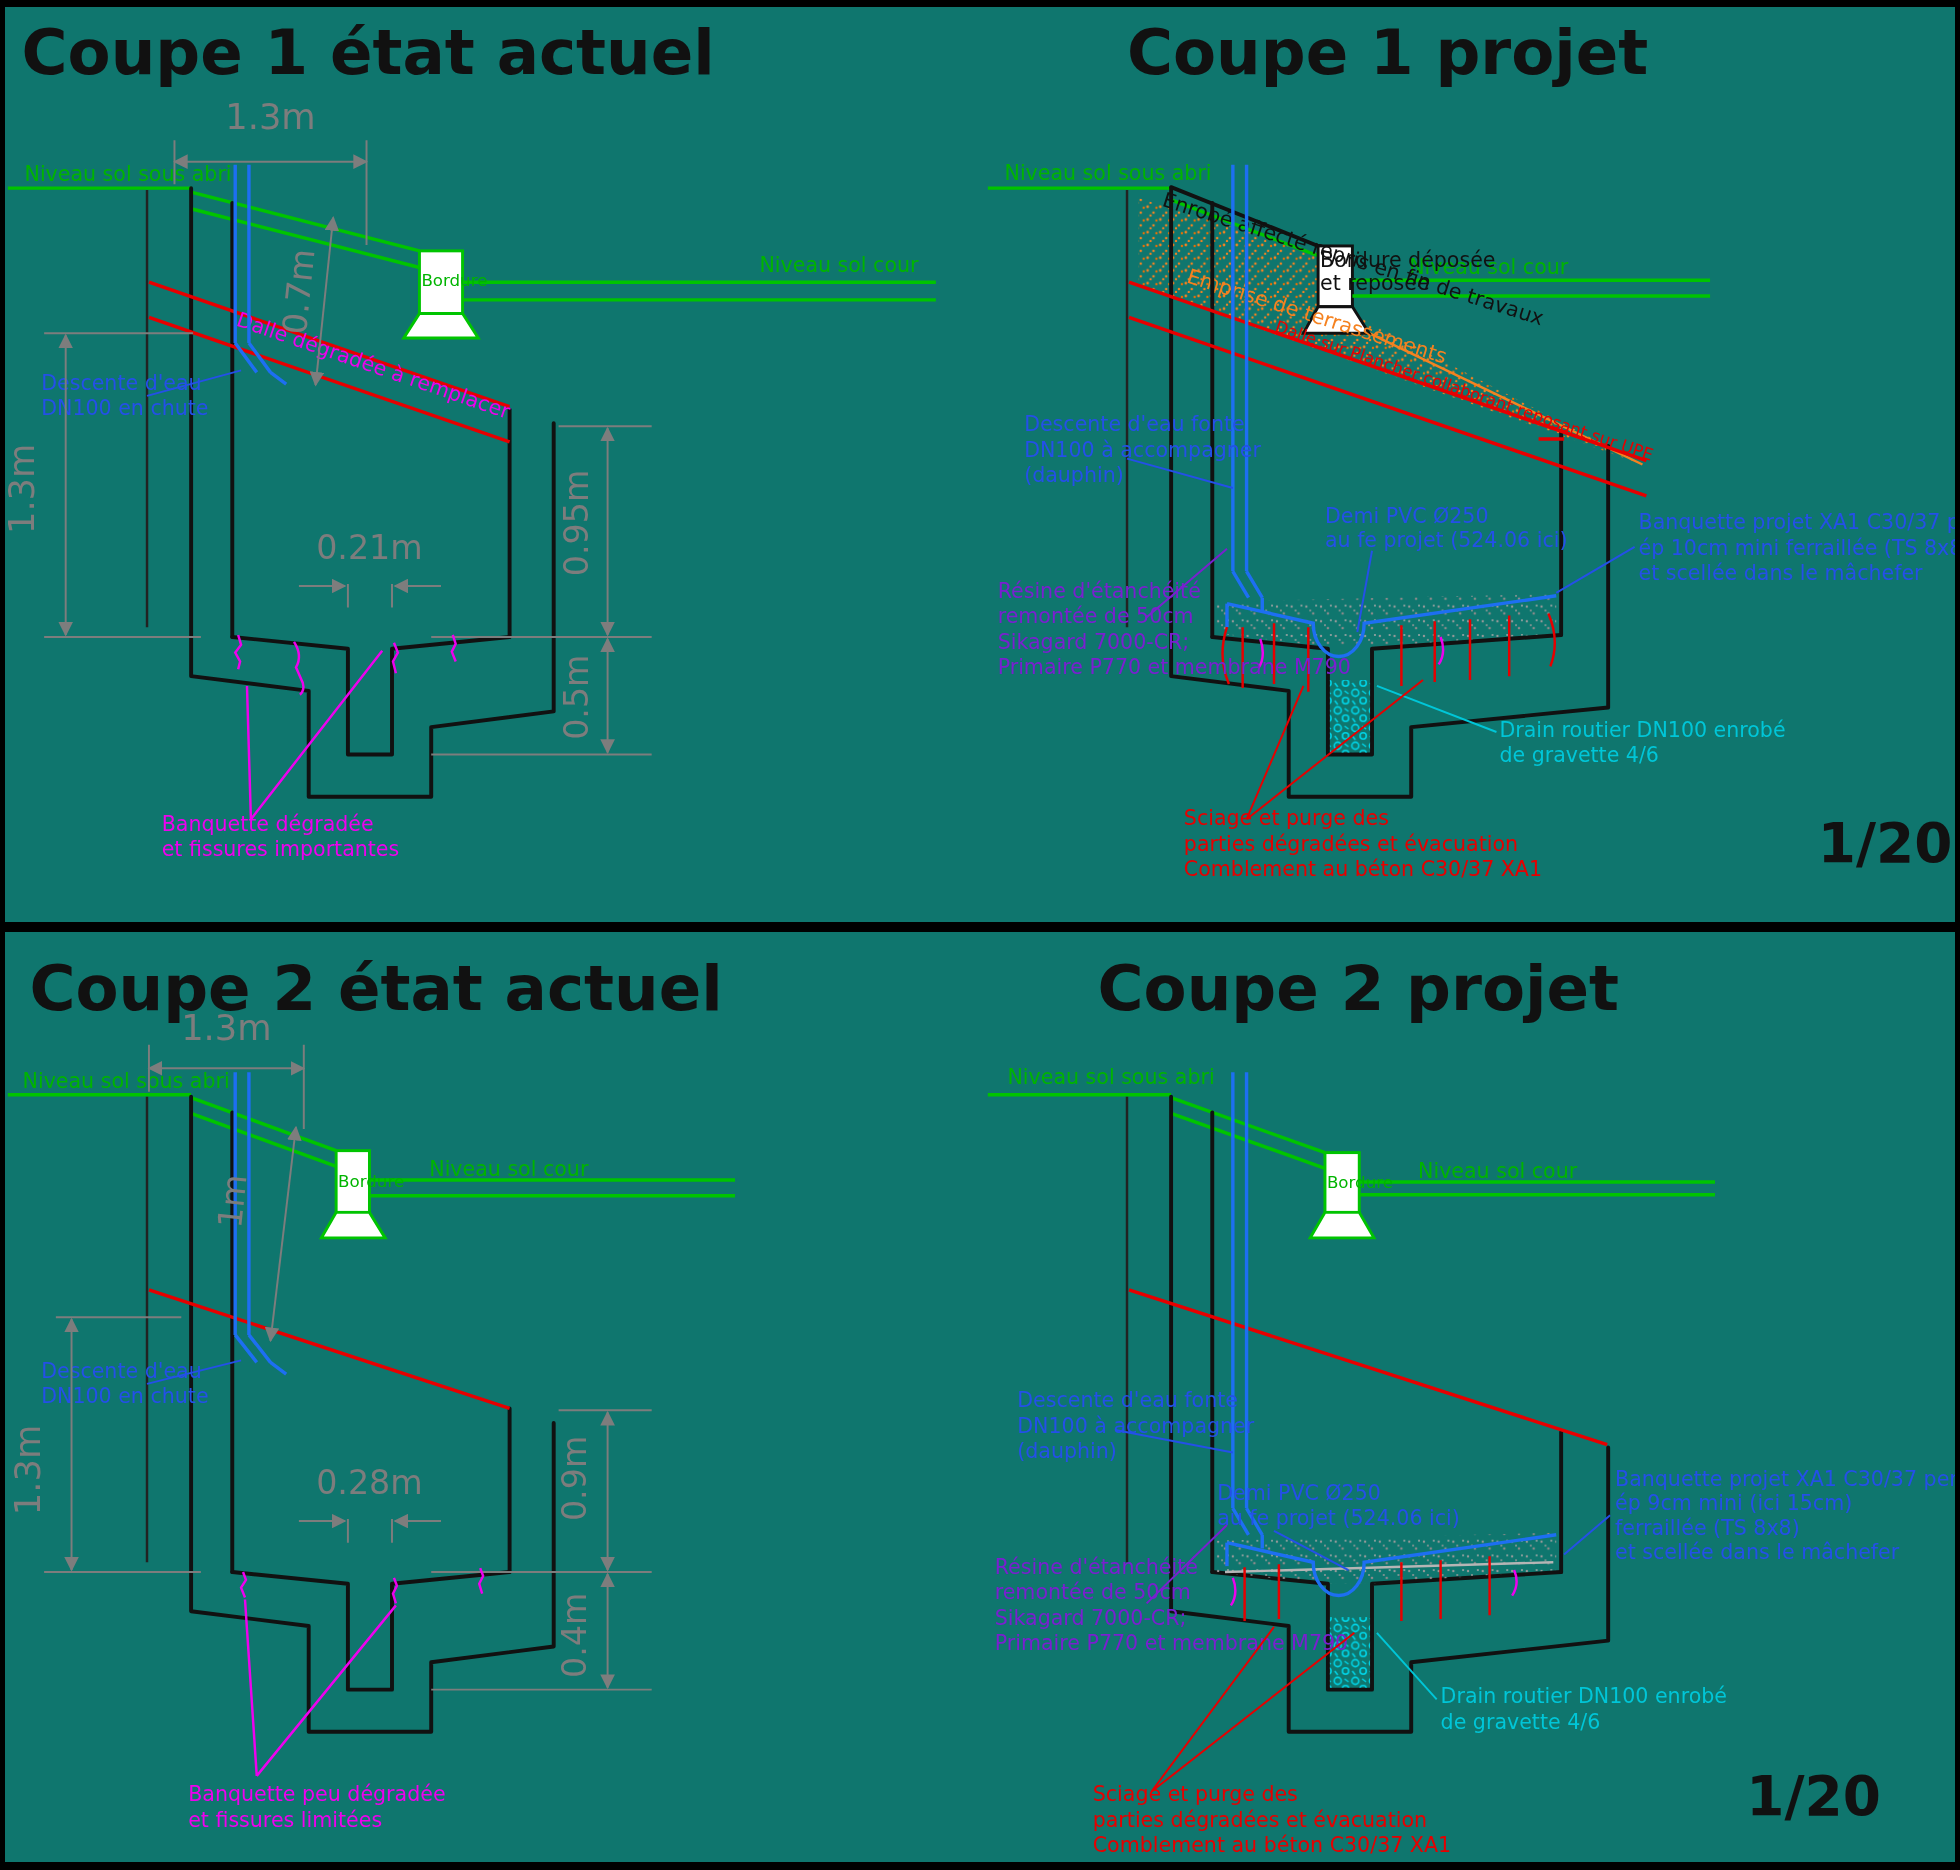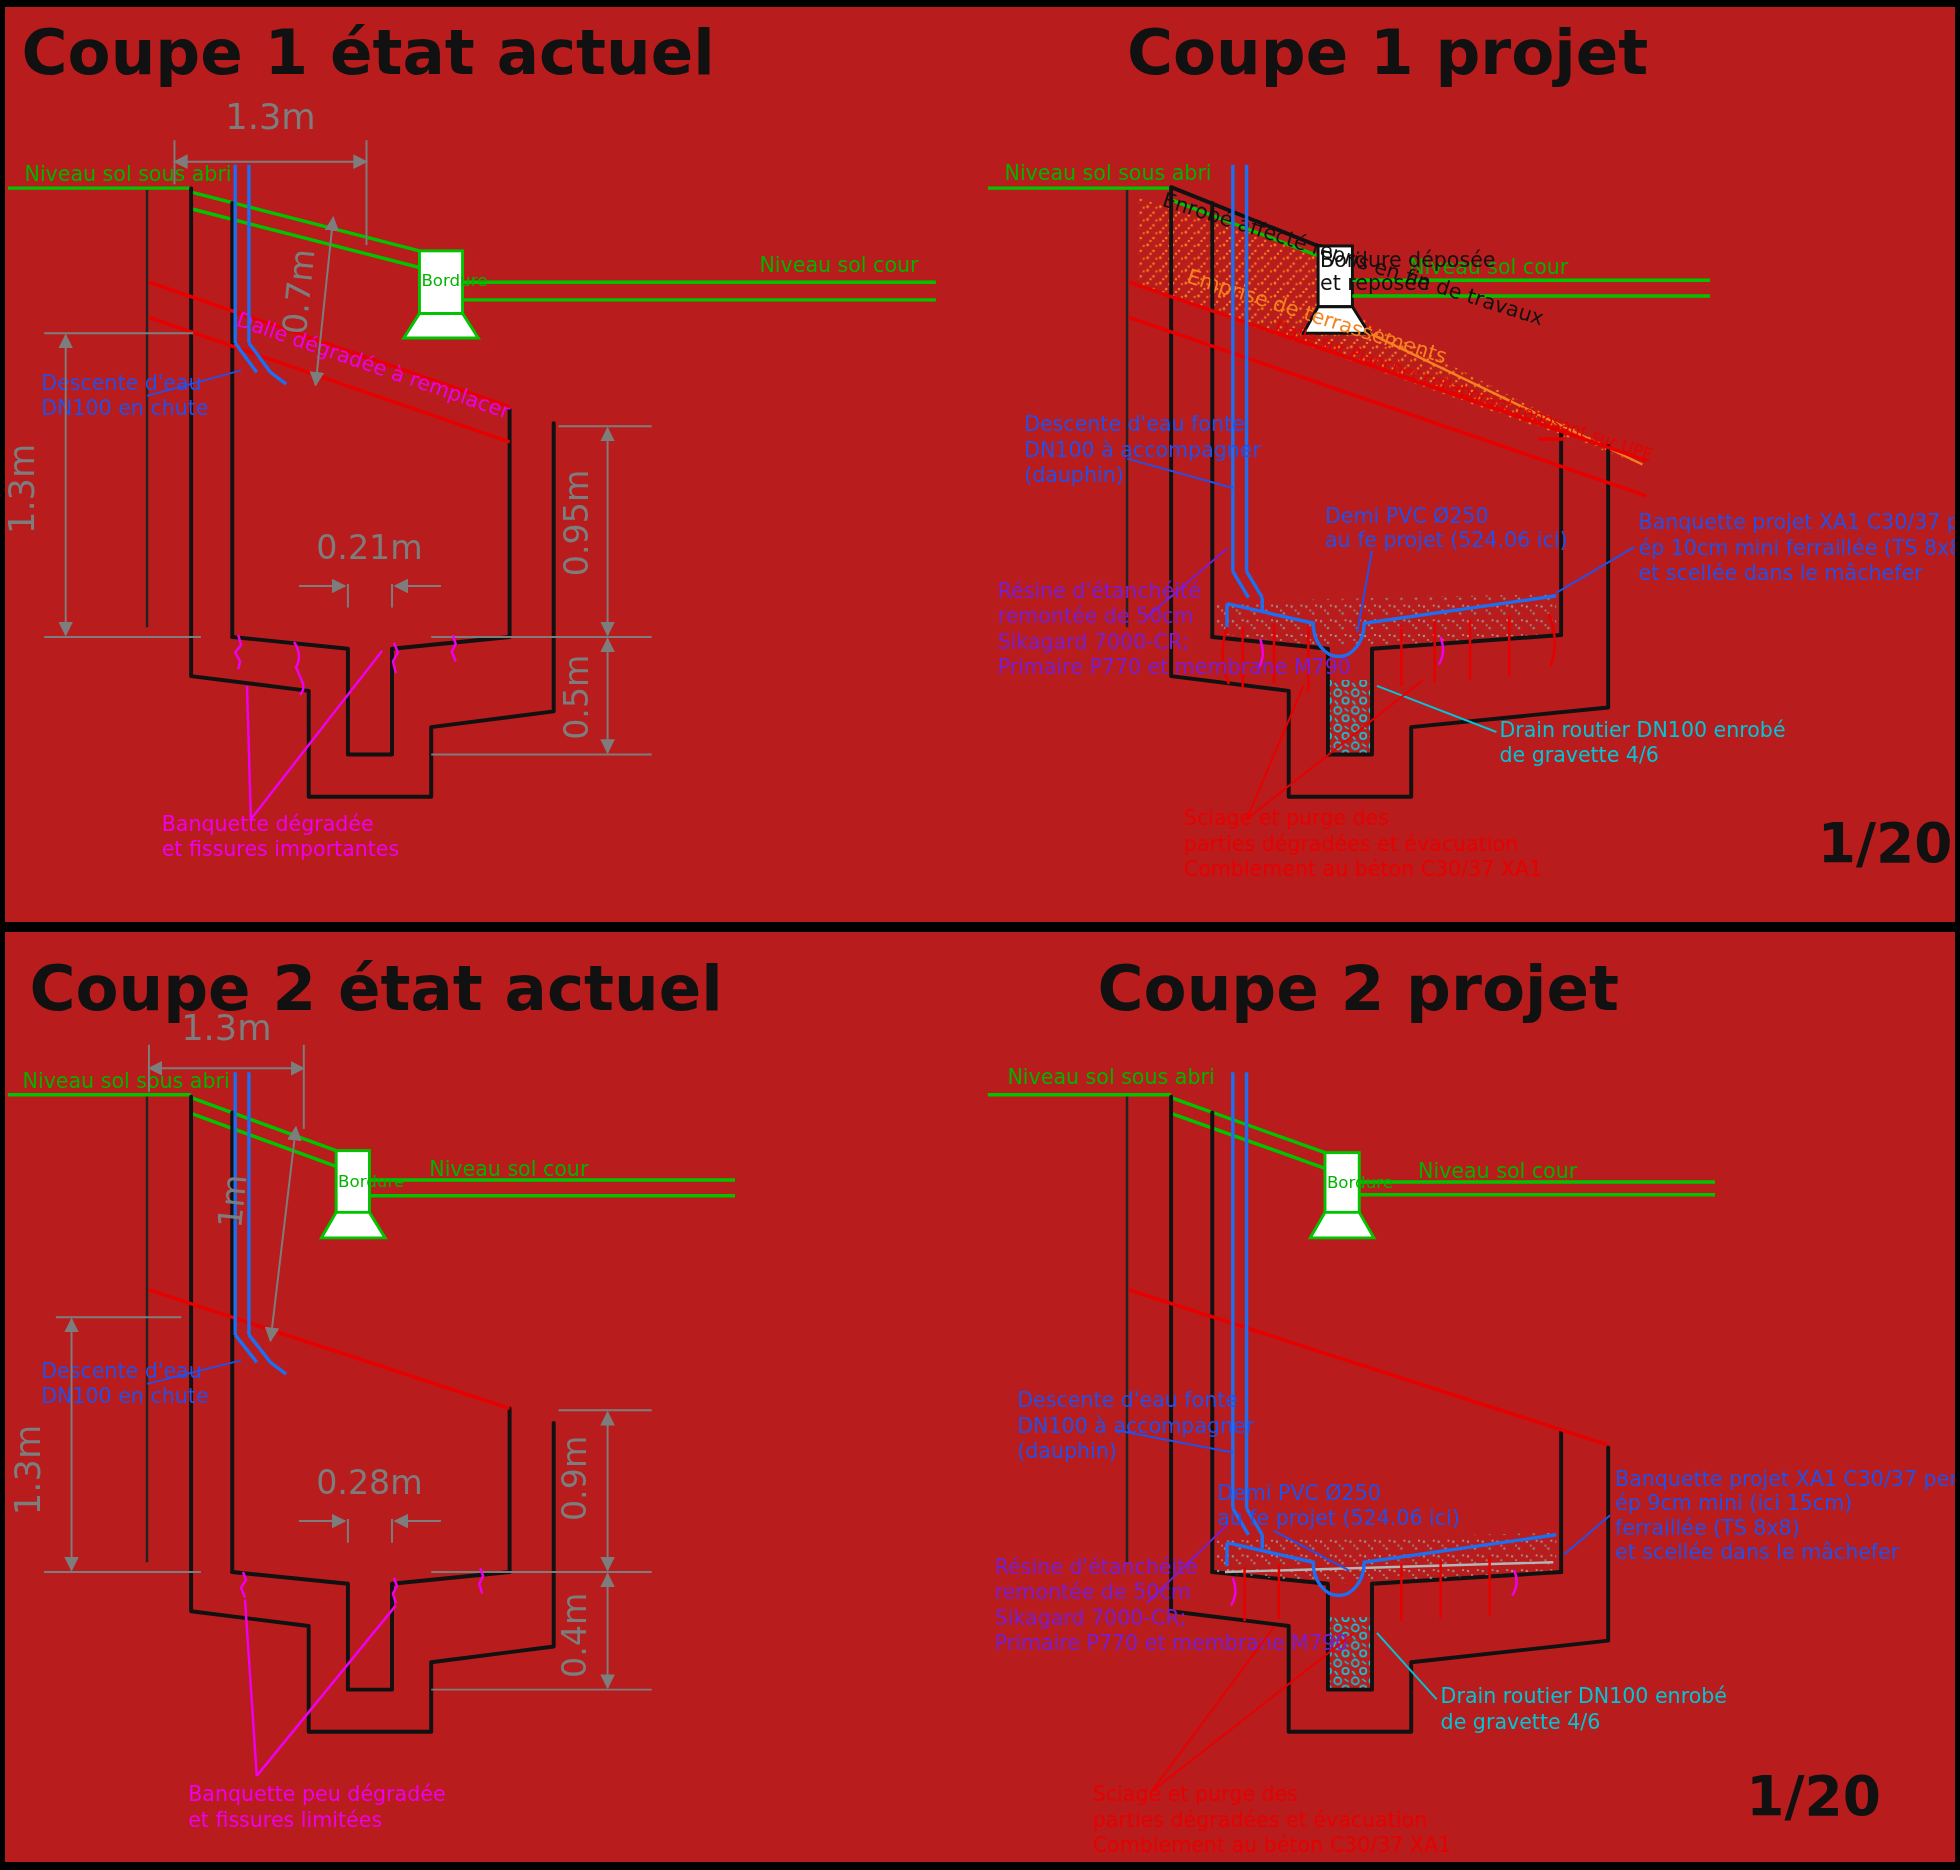--- a/index.html
+++ b/index.html
@@ -1,16 +1,16 @@
 <!DOCTYPE html>
 <html><head>
 <meta charset="utf-8">
 <style>
   html,body{margin:0;padding:0;background:#888;}
-  .sheet{position:relative;width:1960px;height:1870px;background:#b91c1c;overflow:hidden;
+  .sheet{position:relative;width:1960px;height:1870px;background:#0f766e;overflow:hidden;
          font-family:"DejaVu Sans",sans-serif;}
   .frame{position:absolute;background:#000;}
   svg.panel{position:absolute;}
   text{font-family:"DejaVu Sans",sans-serif;}
   .ttl{font-size:64px;font-weight:bold;fill:#111;}
   .tlbl{font-size:21px;}
   .tsm{font-size:17px;}
   .tdim{fill:#7d7d7d;font-size:34px;}
   .tdimb{fill:#7d7d7d;font-size:36px;}
   .tscale{font-size:56px;font-weight:bold;fill:#111;}

